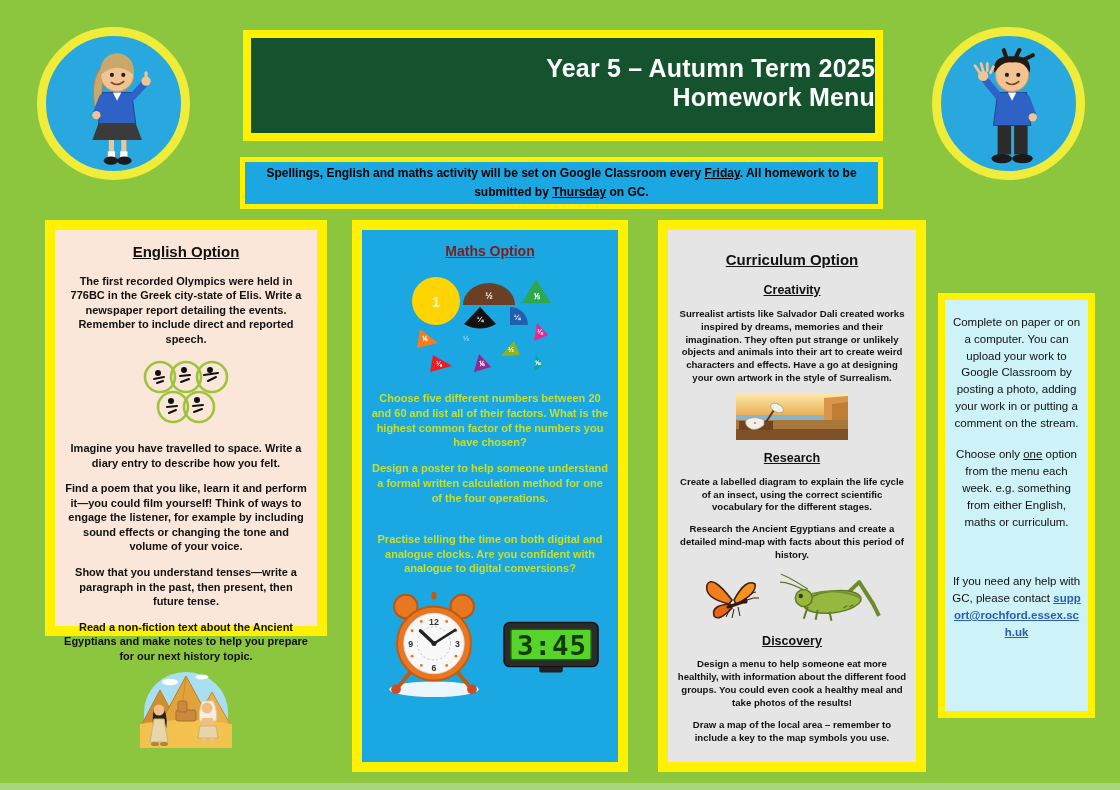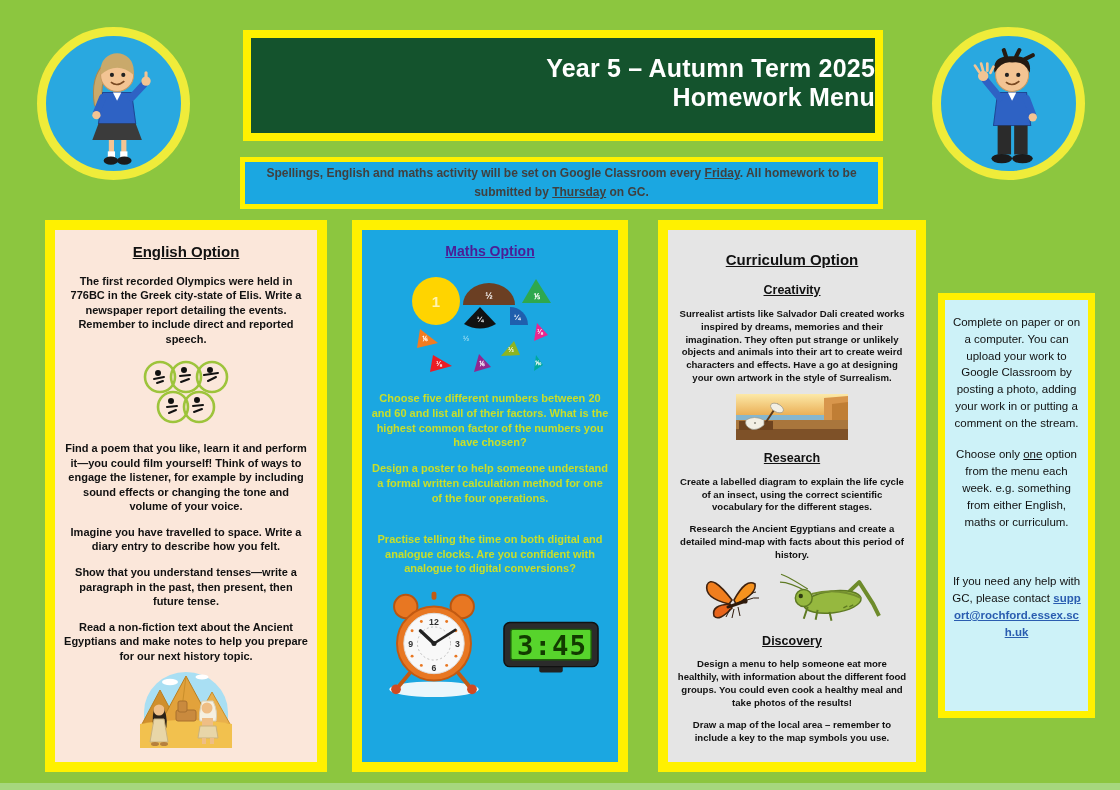--- a/index.html
+++ b/index.html
@@ -14,38 +14,38 @@
     left:243px;top:30px;width:640px;height:111px;
     border-width:8px;background:#14532d;color:#FFFFFF;
     text-align:right;font-weight:bold;
   }
   #header-box .title-line{font-size:25px;letter-spacing:.2px;}
   #header-box .title-line.first{margin-top:16px;}
   #header-box .title-line.second{}
   
   #notice-box{
     left:240px;top:157px;width:643px;height:52px;
-    border-width:5px;background:#1BA7E1;color:#404040;
+    border-width:5px;background:#1BA7E1;color:#000000;
     font-weight:bold;font-size:12px;line-height:1.55;
     display:flex;align-items:center;justify-content:center;text-align:center;
     padding:0 14px;
   }
   .u{text-decoration:underline;}
   
   .col{text-align:center;font-weight:bold;}
-  #english-box{left:45px;top:220px;width:282px;height:552px;background:#FBE7DA;color:#111;
+  #english-box{left:45px;top:220px;width:282px;height:416px;background:#FBE7DA;color:#111;
     font-size:11px;line-height:1.32;padding:8px 9px;}
   #maths-box{left:352px;top:220px;width:276px;height:552px;background:#1BA7E1;color:#C9DF29;
     font-size:11px;line-height:1.35;padding:8px 9px;}
   #curriculum-box{left:658px;top:220px;width:268px;height:552px;background:#e5e5e5;color:#111;
     font-size:9.6px;line-height:1.34;padding:16px 8px;}
   #info-box{left:938px;top:293px;width:157px;height:425px;border-width:7px;background:#CDF2F8;
     color:#111;font-size:11.5px;line-height:1.46;text-align:center;padding:14px 7px;}
   .col-heading{font-size:15px;text-decoration:underline;margin:4px 0 12px;}
-  #maths-box .col-heading{color:#4c1d95;font-size:14px;}
+  #maths-box .col-heading{color:#7f1d1d;font-size:14px;}
   .sub-heading{font-size:12.5px;text-decoration:underline;margin:2px 0 9px;}
   .col p{margin:0 0 11px;}
   #curriculum-box p{margin:0 0 9px;}
   #info-box p{margin:0 0 15px;font-weight:normal;}
   #info-box .spacer{height:28px;}
   #info-box a{color:#2A5DB0;font-weight:bold;text-decoration:underline;word-break:break-all;}
   .img-wrap{display:flex;justify-content:center;align-items:flex-end;gap:14px;margin:2px 0 10px;}
   
   .avatar-circle{
     position:absolute;width:153px;height:153px;border-radius:50%;
@@ -136,22 +136,22 @@
           <path d="M46,19 L56,18 M47,25 L55,22"></path>
         <circle cx="76" cy="13" r="2" fill="#111"></circle>
           <path d="M70,18 L84,16 M74,24 L82,20"></path>
         <circle cx="37" cy="44" r="2" fill="#111"></circle>
           <path d="M33,50 L43,49 M35,56 L42,53"></path>
         <circle cx="63" cy="43" r="2" fill="#111"></circle>
           <path d="M59,49 L69,48 M60,55 L68,52"></path>
       </g>
     </svg>
   </div>
+  <p>Imagine you have travelled to space. Write a diary entry to describe how you felt.</p>
   <p>Find a poem that you like, learn it and perform it—you could film yourself! Think of ways to engage the listener, for example by including sound effects or changing the tone and volume of your voice.</p>
-  <p>Imagine you have travelled to space. Write a diary entry to describe how you felt.</p>
   <p>Show that you understand tenses—write a paragraph in the past, then present, then future tense.</p>
   <p style="margin-bottom:3px">Read a non-fiction text about the Ancient Egyptians and make notes to help you prepare for our next history topic.</p>
   <div class="img-wrap" style="margin-bottom:0">
     <svg width="92" height="82" viewBox="0 0 92 82">
       <path d="M4,46 A42,40 0 0 1 88,46 L88,60 L4,60 Z" fill="#A9DFF3"></path>
       <ellipse cx="30" cy="16" rx="8" ry="3.2" fill="#fff"></ellipse>
       <ellipse cx="62" cy="11" rx="6.5" ry="2.6" fill="#fff"></ellipse>
       <polygon points="20,24 2,58 38,58" fill="#D08F2D" stroke="#B97F22" stroke-width="1"></polygon>
       <polygon points="72,26 54,58 90,58" fill="#E9B04C" stroke="#C98E2A" stroke-width="1"></polygon>
       <polygon points="46,10 20,58 72,58" fill="#E2A23B" stroke="#B97F22" stroke-width="1"></polygon>

